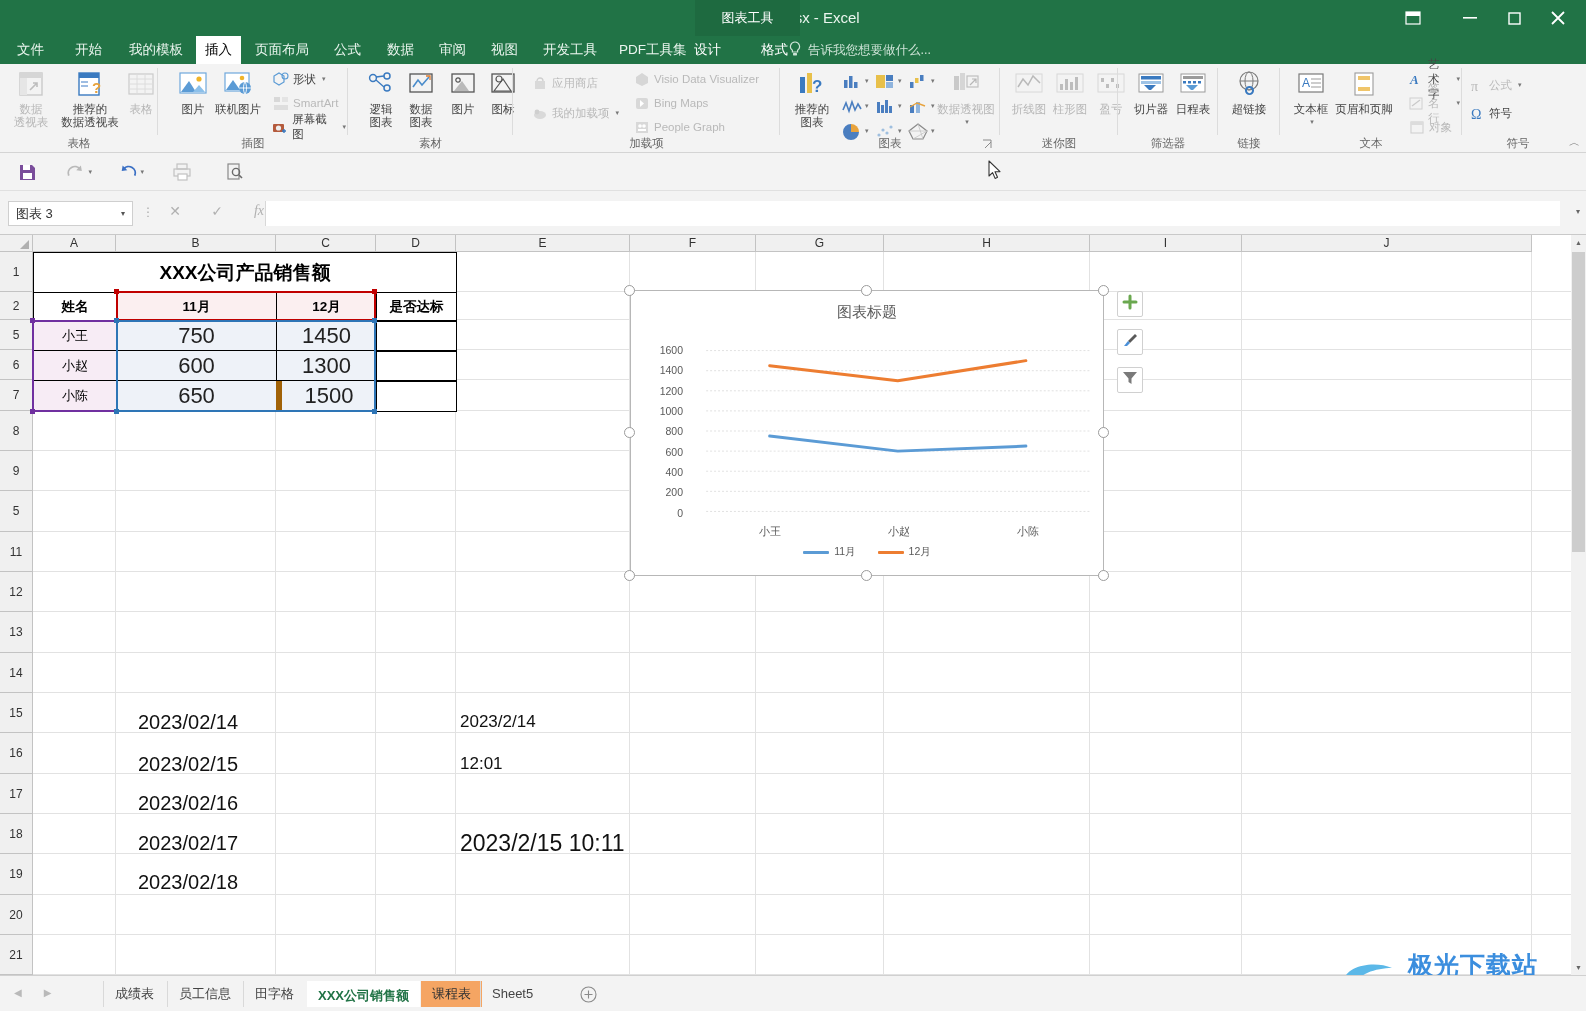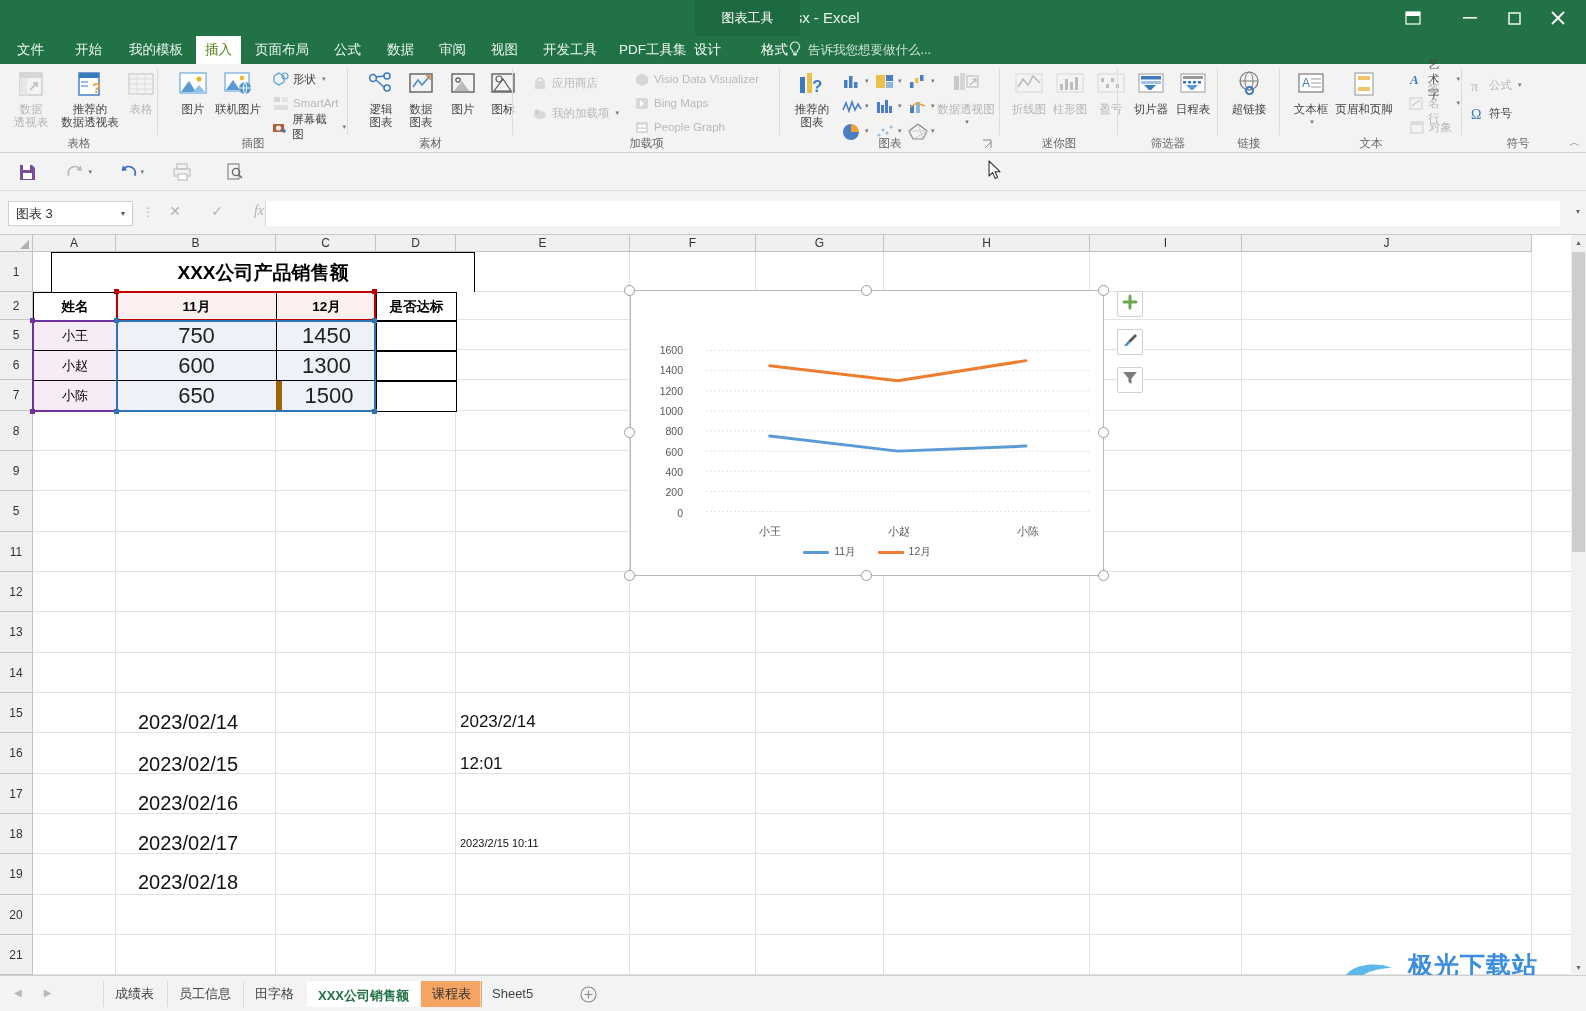--- a/index.html
+++ b/index.html
@@ -37,21 +37,21 @@
   
   .tabbar {
     position:absolute; left:0; top:36px; width:1586px; height:28px;
     background:#217346;
     padding-left:26px;
   }
   .tab {
     position:absolute; top:0; height:28px; line-height:28px;
     font-size:13.5px; color:#eaf5ee; text-align:center; padding:0 9px; cursor:default;
   }
-  .tab.active { background:#fff; color:#4d7c0f; }
+  .tab.active { background:#fff; color:#000000; }
   .tab.ctab { color:#ffffff; }
   .tell-me {
     position:absolute; left:808px; top:0; height:28px; line-height:28px;
     font-size:12.5px; color:#cde3d6;
   }
   .bulb { position:absolute; left:788px; top:5px; width:16px; height:18px; }
   .login-area {
     position:absolute; right:6px; top:36px; height:28px; display:flex; align-items:center; gap:10px;
     font-size:12.5px; color:#eaf5ee;
   }
@@ -877,21 +877,21 @@
       <div class="hline" style="top:440px"></div>
       <div class="hline" style="top:480px"></div>
       <div class="hline" style="top:521px"></div>
       <div class="hline" style="top:561px"></div>
       <div class="hline" style="top:601px"></div>
       <div class="hline" style="top:642px"></div>
       <div class="hline" style="top:682px"></div>
       <div class="hline" style="top:722px"></div>
     </div>
 
-    <div class="tbl-title" style="left:33px; top:17px; width:424px; height:40px;margin-left:18px;">XXX公司产品销售额</div>
+    <div class="tbl-title" style="left:33px; top:17px; width:424px; height:40px;">XXX公司产品销售额</div>
 
     <div class="tbl-hdr-name" style="left:33px; top:57px; width:84px; height:29px;">姓名</div>
     <div class="tbl-hdr-mon" style="left:117px; top:57px; width:159px; height:29px;">11月</div>
     <div class="tbl-hdr-mon" style="left:276px; top:57px; width:100px; height:29px; border-left:1px solid #000;">12月</div>
     <div class="tbl-hdr-std" style="left:376px; top:57px; width:81px; height:29px;">是否达标</div>
 
     <div class="tbl-namecell" style="left:33px; top:86px; width:84px; height:30px;">小王</div>
     <div class="tbl-valcell" style="left:117px; top:86px; width:159px; height:30px;">750</div>
     <div class="tbl-valcell" style="left:276px; top:86px; width:100px; height:30px; border-left:1px solid #000;">1450</div>
     <div class="tbl-emptycell" style="left:376px; top:86px; width:81px; height:30px;"></div>
@@ -925,24 +925,25 @@
     <div class="handle" style="left:372px; top:174px; background:#2e75b6;"></div>
 
     <div class="cell" style="left:138px; top:473px; width:140px; height:28px; font-size:20px;">2023/02/14</div>
     <div class="cell" style="left:138px; top:515px; width:140px; height:28px; font-size:20px;">2023/02/15</div>
     <div class="cell" style="left:138px; top:554px; width:140px; height:28px; font-size:20px;">2023/02/16</div>
     <div class="cell" style="left:138px; top:594px; width:140px; height:28px; font-size:20px;">2023/02/17</div>
     <div class="cell" style="left:138px; top:633px; width:140px; height:28px; font-size:20px;">2023/02/18</div>
 
     <div class="cell" style="left:460px; top:473px; width:180px; height:28px; font-size:17px;">2023/2/14</div>
     <div class="cell" style="left:460px; top:515px; width:180px; height:28px; font-size:17px;">12:01</div>
-    <div class="cell" style="left:460px; top:594px; width:200px; height:28px; font-size:11px;">2023/2/15 10:11</div>
+    <div class="cell" style="left:460px; top:594px; width:200px; height:28px; font-size:23px;">2023/2/15 10:11</div>
   </div>
 
   <div class="chartframe">
+    <div class="chart-title">图表标题</div>
 
     <svg class="plot" viewBox="0 0 474 286">
 
       <g stroke="#d9d9d9" stroke-width="0.8" stroke-dasharray="2,2">
         <line x1="75" y1="222" x2="462" y2="222"></line>
         <line x1="75" y1="201.75" x2="462" y2="201.75"></line>
         <line x1="75" y1="181.5" x2="462" y2="181.5"></line>
         <line x1="75" y1="161.25" x2="462" y2="161.25"></line>
         <line x1="75" y1="141" x2="462" y2="141"></line>
         <line x1="75" y1="120.75" x2="462" y2="120.75"></line>

